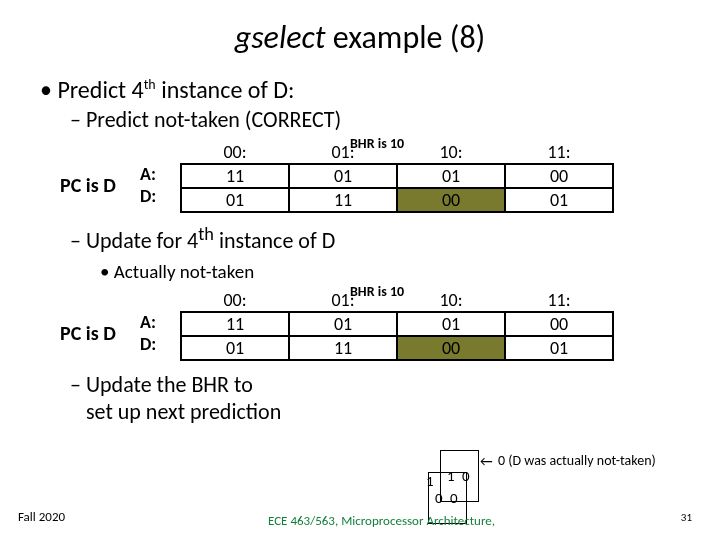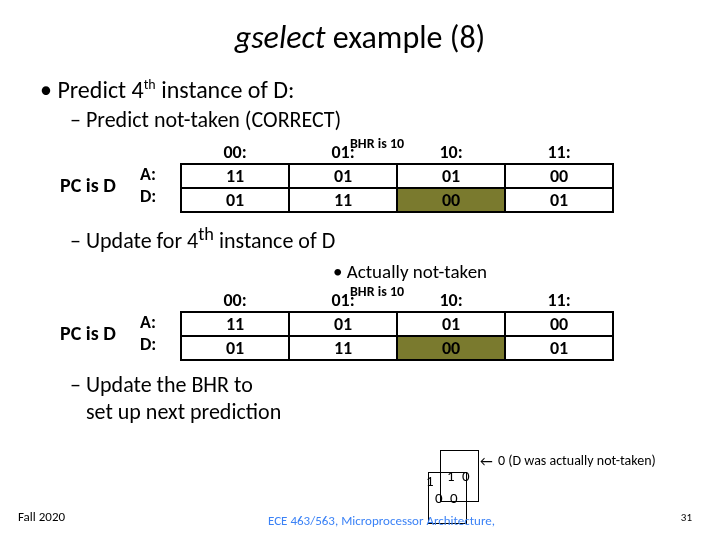--- a/index.html
+++ b/index.html
@@ -24,21 +24,20 @@
     margin: 18px 0 2px 40px;
   }
   .b1 sup { font-size: 14px; vertical-align: super; }
   .b2 {
     font-size: 22px;
     margin: 2px 0 6px 70px;
   }
   .b3 {
     font-size: 19px;
     margin: 2px 0 4px 100px;
-    text-align: center;
   }
   .table-wrap {
     position: relative;
     margin: 4px 0 8px 120px;
     width: 540px;
     height: 76px;
   }
   .pc-label {
     position: absolute;
     left: -60px;
@@ -60,21 +59,21 @@
     top: -4px;
     font-size: 14px;
     font-weight: 700;
   }
   table.pred {
     position: absolute;
     left: 60px;
     top: 2px;
     border-collapse: collapse;
     font-size: 18px;
-    font-weight: 700;
+    font-weight: 400;
   }
   table.pred td {
     border: 2px solid #000;
     width: 108px;
     text-align: center;
     padding: 0;
   }
   table.pred tr.head td {
     border-top: none;
     border-left: none;
@@ -84,21 +83,21 @@
   }
   table.pred tr.head td.mid { border-bottom: 2px solid #000; }
   table.pred tr.row td { height: 22px; line-height: 22px; }
   .hl { background: #7a7a2e; }
   .footer-center {
     position: absolute;
     left: 12px; right: 0;
     bottom: 12px;
     text-align: center;
     font-size: 13px;
-    color: #3b82f6;
+    color: #15803d;
     line-height: 15px;
     padding-left: 31px;
   }
   .footer-left {
     position: absolute;
     left: 18px;
     bottom: 16px;
     font-size: 13px;
   }
   .footer-right {

